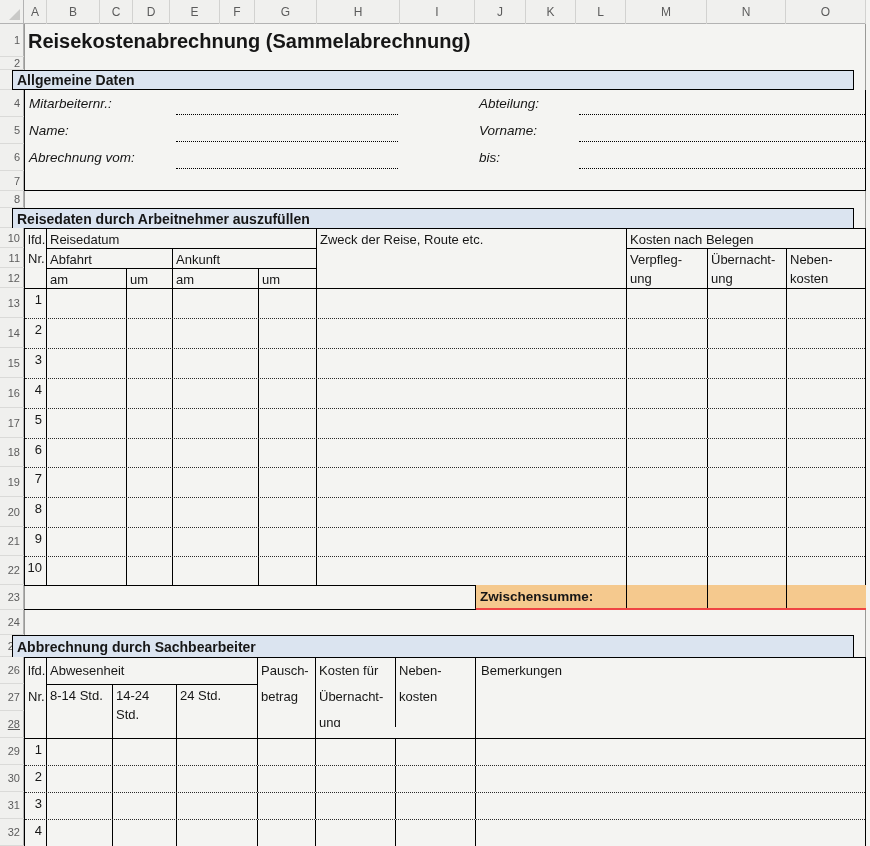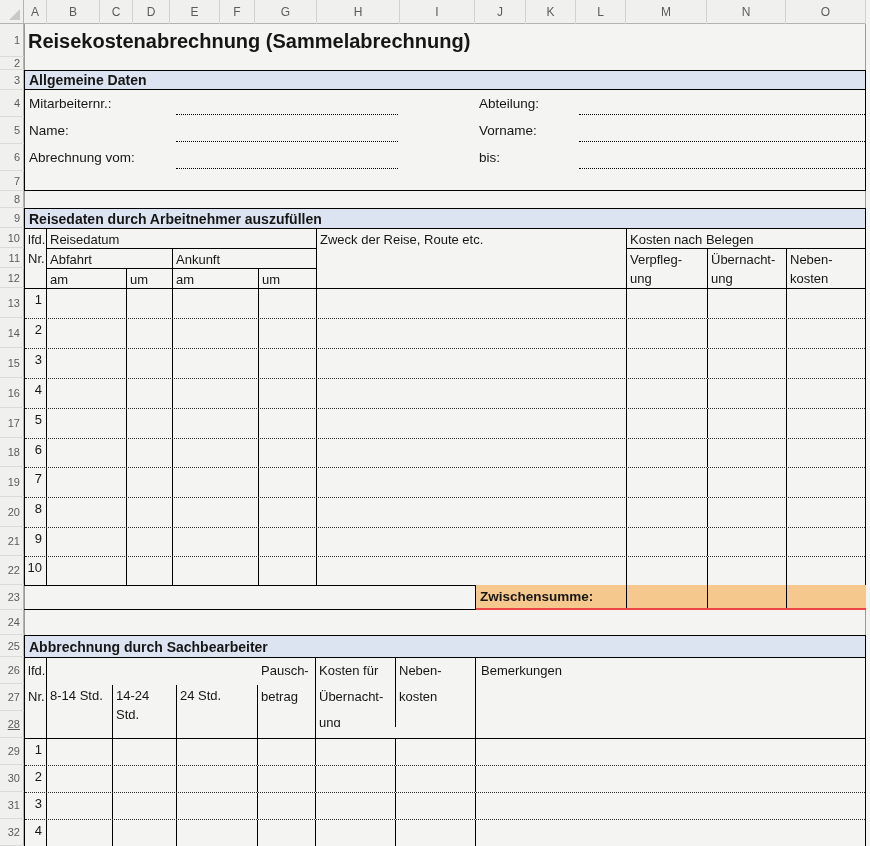--- a/index.html
+++ b/index.html
@@ -46,35 +46,35 @@
 
   
   .sheet-title {
     position: absolute; left: 28px; top: 26px; height: 31px;
     font-size: 20px; font-weight: bold; white-space: nowrap;
     display: flex; align-items: center;
   }
 
   
   .section-hdr {
-    position: absolute; left: 24px; width: 842px;
+    position: absolute; left: 12px; width: 842px;
     background: var(--section-header-bg, #dbe4f0);
     border: 1px solid #000;
     font-size: 14px; font-weight: bold;
     display: flex; align-items: center; padding-left: 4px;
   }
 
   
   #general-box {
     position: absolute; left: 24px; top: 90px; width: 842px; height: 101px;
     border-left: 1px solid #000; border-right: 1px solid #000; border-bottom: 1px solid #000;
   }
   .gd-label {
     position: absolute; height: 27px; display: flex; align-items: center;
-    font-size: 13.5px; white-space: nowrap;
+    font-size: 13.5px; white-space: nowrap; font-style: italic;
   }
   .dotline {
     position: absolute; height: 1px;
     border-bottom: 1px dotted #000;
   }
 
   
   #travel-table {
     position: absolute; left: 24px; top: 228px; width: 842px; height: 358px;
     border: 1px solid #000; overflow: hidden; background: #f4f4f2;
@@ -345,20 +345,21 @@
     <div class="scell" style="flex:1;"></div>
   </div>
   <div id="subtotal-underline"></div>
 
   <div class="section-hdr" style="top:635px; height:22px; border-bottom:none;">Abbrechnung durch Sachbearbeiter</div>
 
   <div id="clerk-table">
     <div id="clerk-head">
       <div class="hc hc27 br" style="left:0;    top:0;   width:22px;  height:81px;">lfd.
 Nr.</div>
+      <div class="hc hc27 br bb" style="left:22px; top:0; width:211px; height:27px;">Abwesenheit</div>
       <div class="hc br" style="left:22px;  top:27px; width:66px; height:54px;">8-14 Std.</div>
       <div class="hc br" style="left:88px;  top:27px; width:64px; height:54px;">14-24
 Std.</div>
       <div class="hc br" style="left:152px; top:27px; width:81px; height:54px;">24 Std.</div>
       <div class="hc hc27 br" style="left:233px; top:0; width:58px; height:81px;">Pausch-
 betrag</div>
       <div class="hc hc27 br" style="left:291px; top:0; width:80px; height:69px;">Kosten für
 Übernacht-
 ung</div>
       <div class="hc hc27 br" style="left:371px; top:0; width:80px; height:81px;">Neben-

